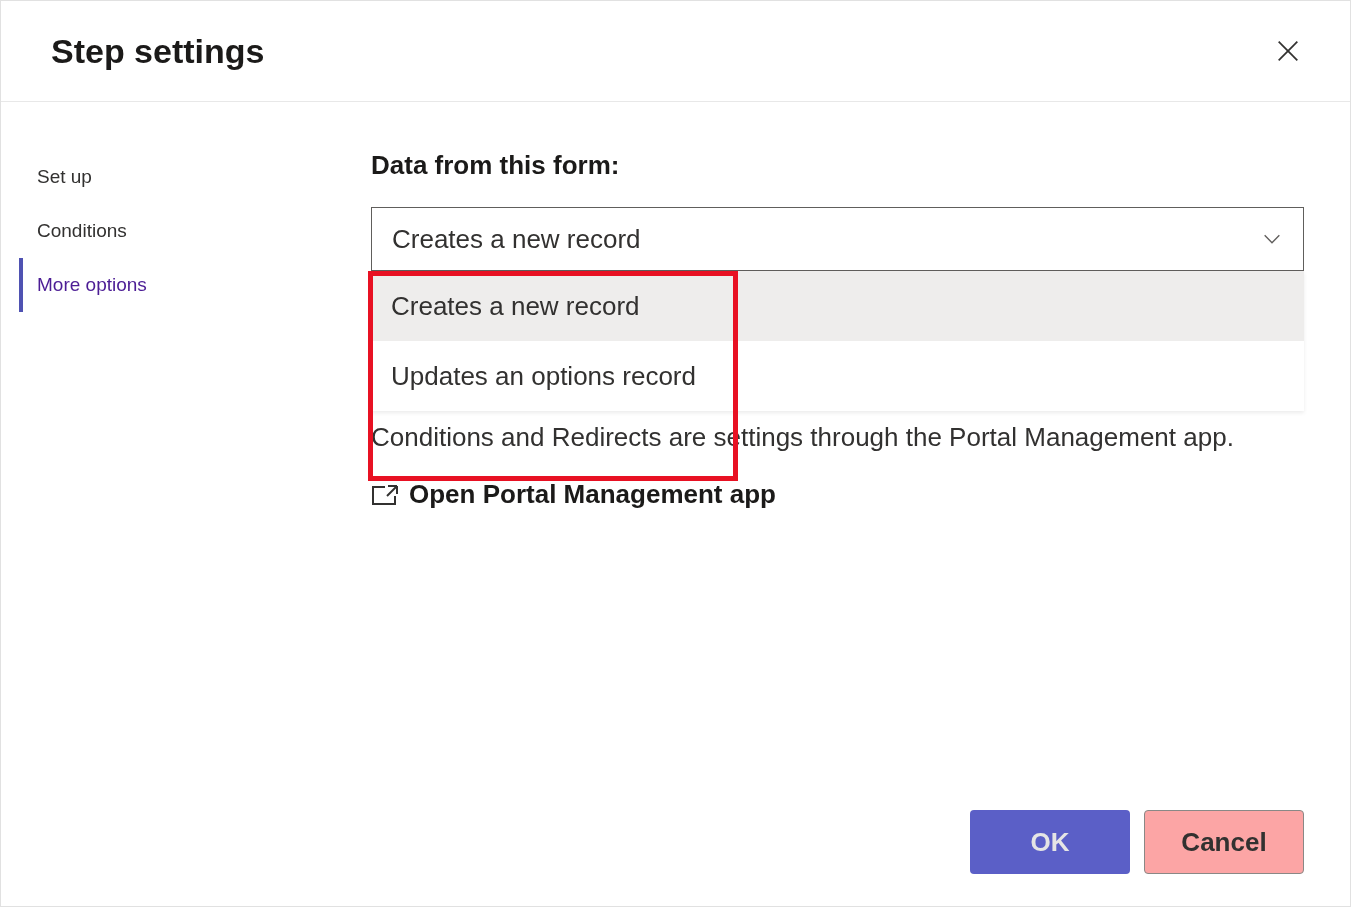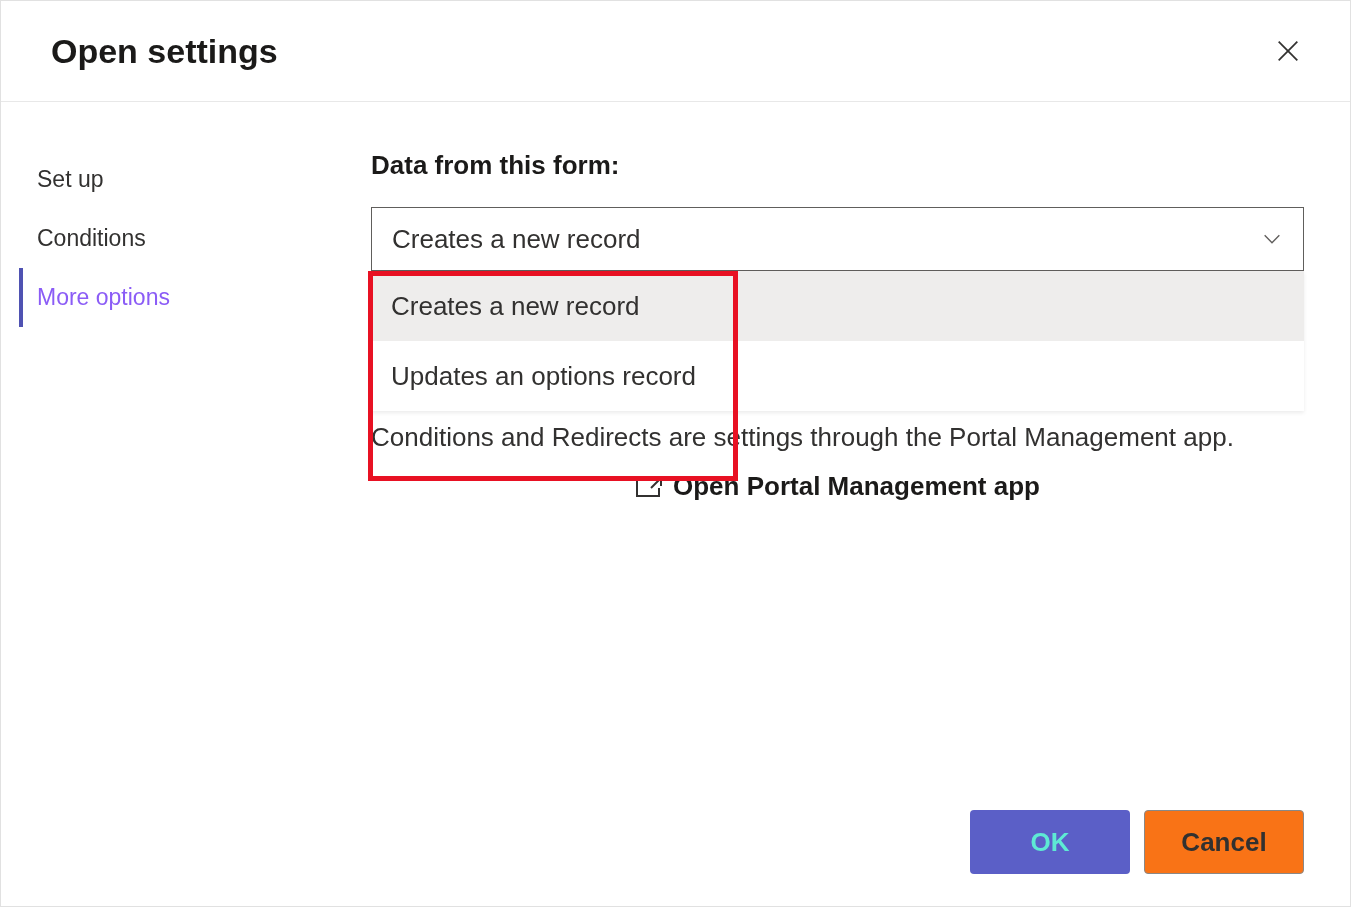--- a/index.html
+++ b/index.html
@@ -50,28 +50,28 @@
     .body {
       display: flex;
       flex: 1;
       padding-top: 48px;
     }
     .sidebar {
       width: 370px;
       padding-left: 18px;
     }
     .sidebar-item {
-      font-size: 23px;
+      font-size: 19px;
       color: #323130;
       padding: 16px 0 16px 14px;
       cursor: pointer;
       border-left: 4px solid transparent;
     }
     .sidebar-item.active {
-      color: #8b5cf6;
+      color: #4c1d95;
       font-weight: 400;
       border-left: 4px solid #4f52b2;
     }
     .content {
       flex: 1;
       padding-right: 46px;
       position: relative;
     }
     .field-label {
       font-size: 26px;
@@ -127,23 +127,22 @@
     .desc-text {
       font-size: 26px;
       color: #323130;
       margin-top: 8px;
       line-height: 1.4;
     }
     .link-row {
       display: flex;
       align-items: center;
       gap: 10px;
-      margin-top: 16px;
-      cursor: pointer;
-      justify-content: center;
+      margin-top: 24px;
+      cursor: pointer;
     }
     .link-row svg {
       width: 28px;
       height: 22px;
       flex-shrink: 0;
     }
     .link-text {
       font-size: 26px;
       font-weight: 600;
       color: #1b1a19;
@@ -162,35 +161,35 @@
       font-size: 26px;
       font-weight: 600;
       border-radius: 4px;
       cursor: pointer;
       display: flex;
       align-items: center;
       justify-content: center;
     }
     .btn-primary {
       background: #5b5fc7;
-      color: #5eead4;
+      color: #e5e5e5;
       border: none;
     }
     .btn-secondary {
-      background: #f97316;
+      background: #fca5a5;
       color: #323130;
       border: 1px solid #8a8886;
     }
   </style>
 </head>
 <body>
 
 <div class="dialog">
   <div class="header">
-    <h1 class="title">Open settings</h1>
+    <h1 class="title">Step settings</h1>
     <button class="close-btn">
       <svg viewBox="0 0 24 24" fill="none" stroke="#323130" stroke-width="1.5">
         <line x1="4" y1="4" x2="20" y2="20"></line>
         <line x1="20" y1="4" x2="4" y2="20"></line>
       </svg>
     </button>
   </div>
 
   <div class="body">
     <div class="sidebar">

